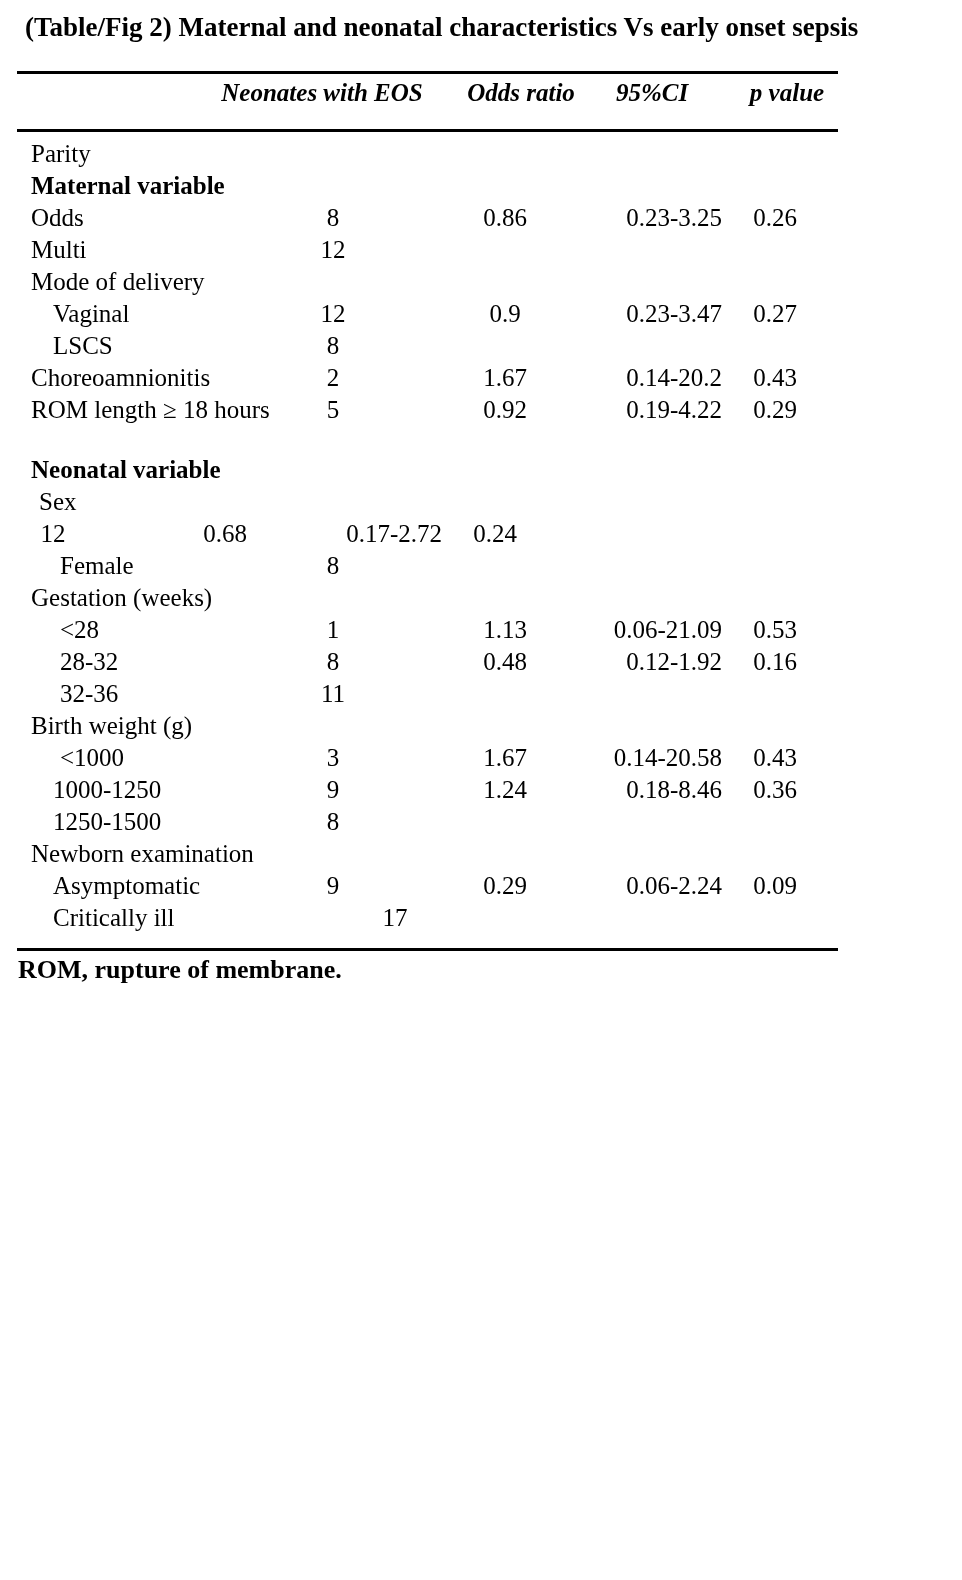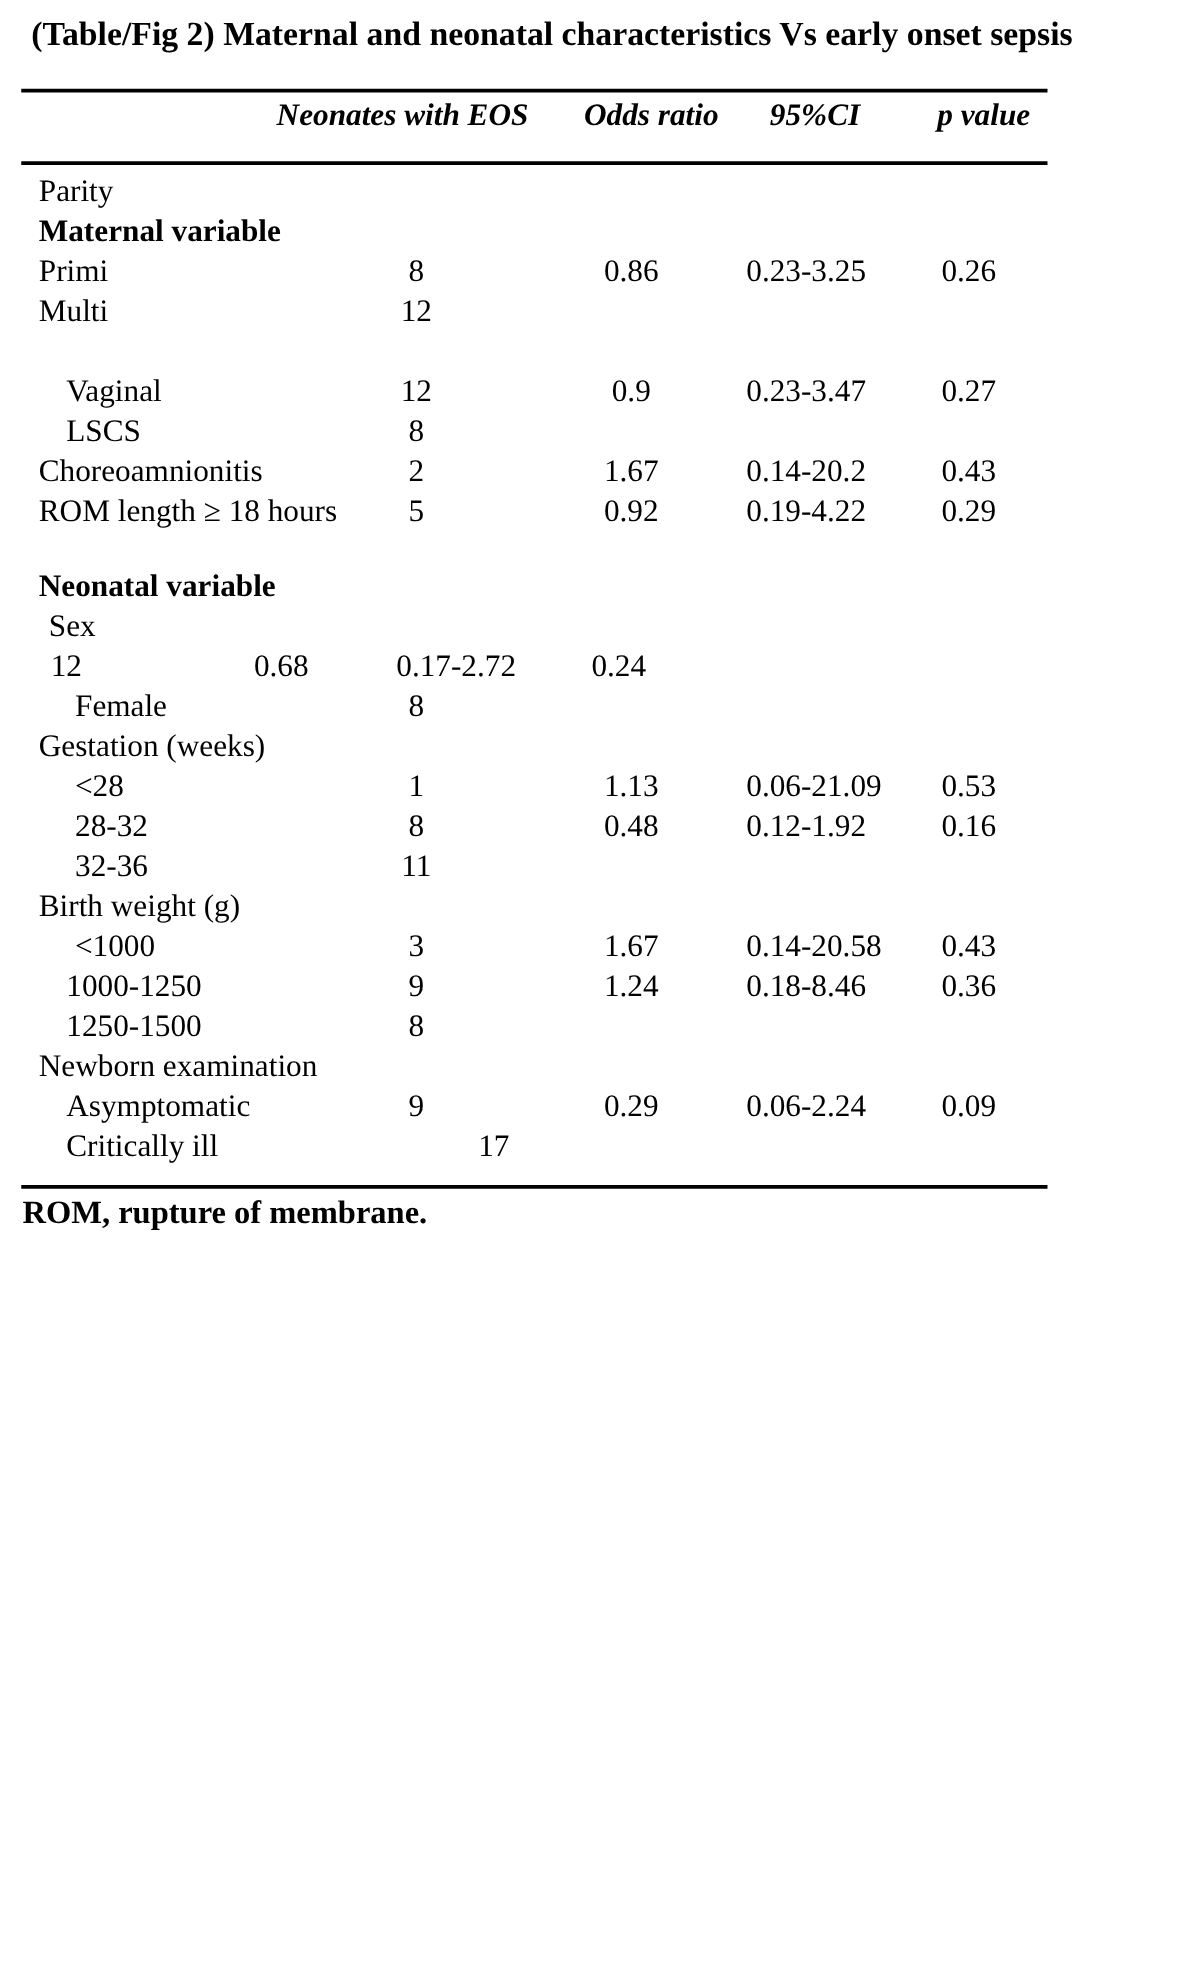--- a/index.html
+++ b/index.html
@@ -91,21 +91,21 @@
     left: 62px;
   }
   .c-or {
     width: 160px;
     margin-left: 56px;
     text-align: center;
   }
   .c-ci {
     width: 125px;
     margin-left: 12px;
-    text-align: left;
+    text-align: right;
   }
   .c-p {
     width: 66px;
     margin-left: 20px;
     text-align: center;
   }
   .section-gap { height: 28px; }
   .footnote {
     position: absolute;
     top: 955px;
@@ -145,36 +145,37 @@
 
     <div class="trow">
       <div class="c-label bold">Maternal variable</div>
       <div class="c-eos"></div>
       <div class="c-or"></div>
       <div class="c-ci"></div>
       <div class="c-p"></div>
     </div>
 
     <div class="trow">
-      <div class="c-label">Primi</div>
+      <div class="c-label">Odds</div>
       <div class="c-eos">8</div>
       <div class="c-or">0.86</div>
       <div class="c-ci">0.23-3.25</div>
       <div class="c-p">0.26</div>
     </div>
 
     <div class="trow">
       <div class="c-label">Multi</div>
       <div class="c-eos">12</div>
       <div class="c-or"></div>
       <div class="c-ci"></div>
       <div class="c-p"></div>
     </div>
 
     <div class="trow">
+      <div class="c-label">Mode of delivery</div>
       <div class="c-eos"></div>
       <div class="c-or"></div>
       <div class="c-ci"></div>
       <div class="c-p"></div>
     </div>
 
     <div class="trow">
       <div class="c-label i1">Vaginal</div>
       <div class="c-eos">12</div>
       <div class="c-or">0.9</div>

